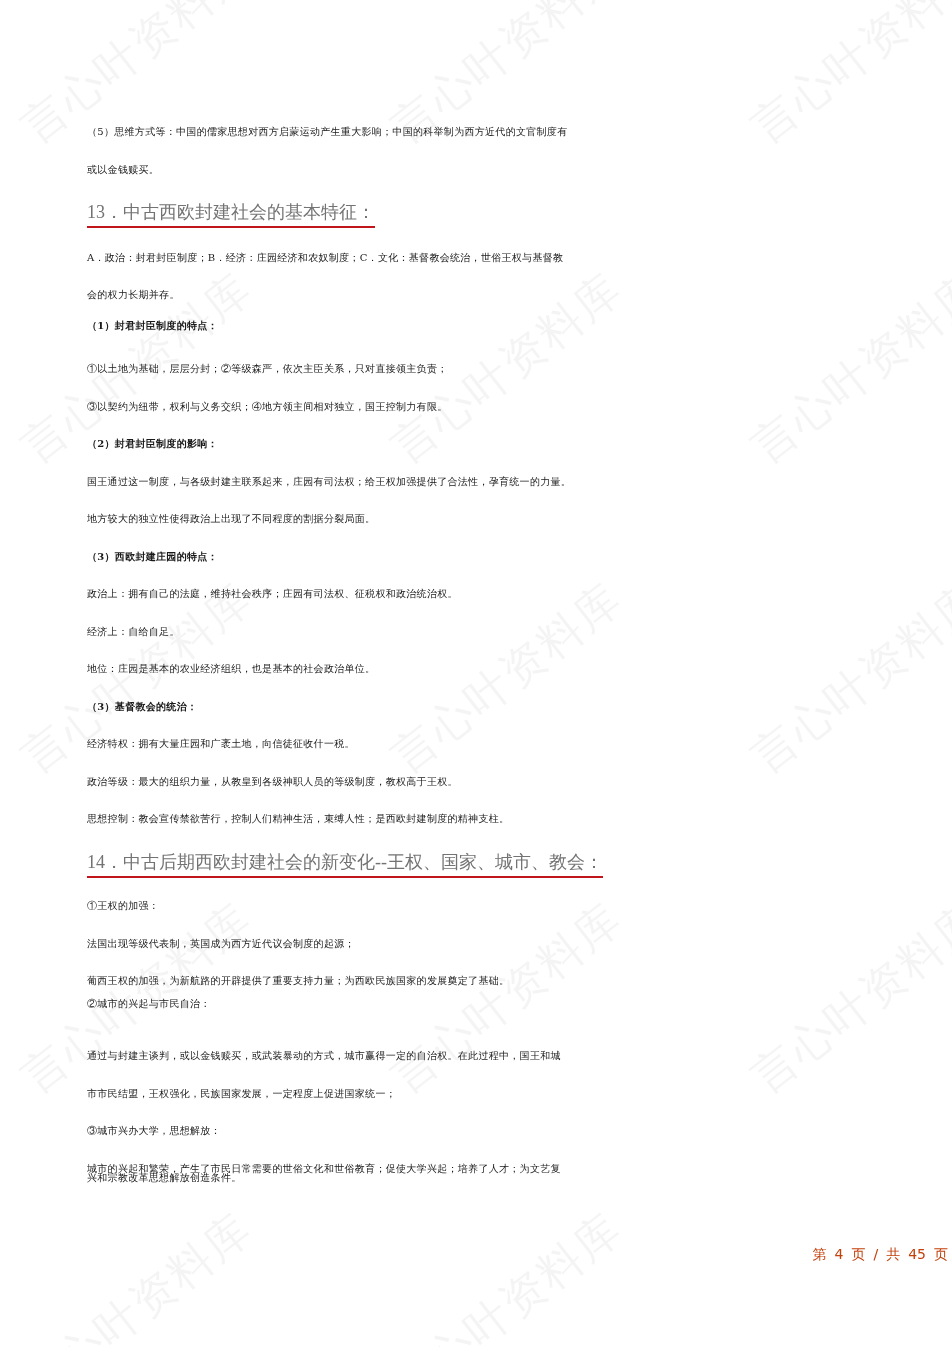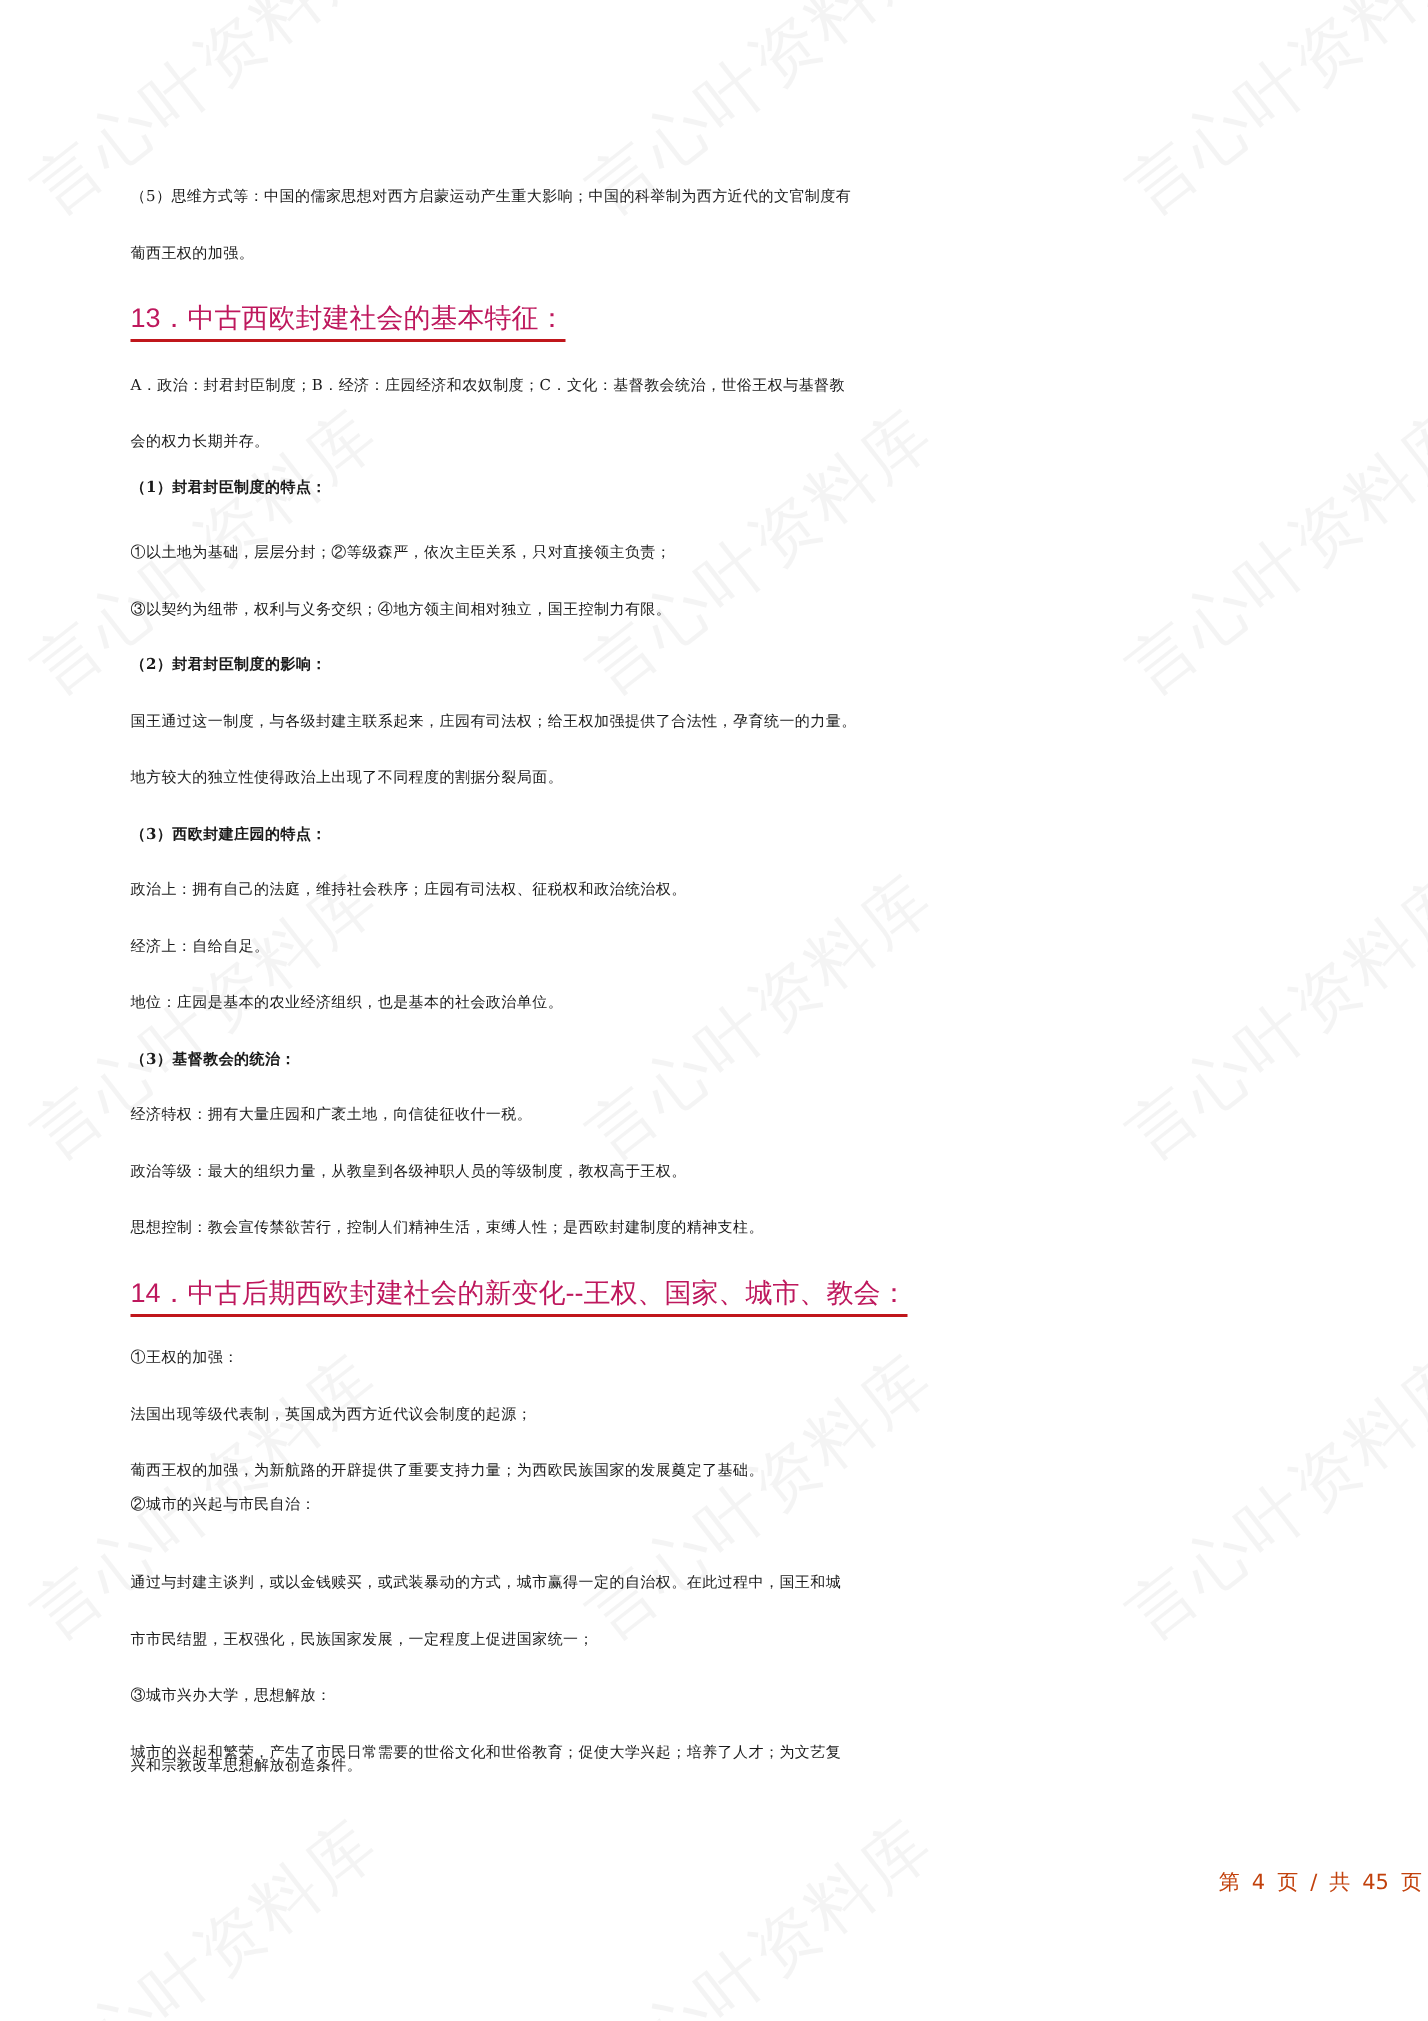--- a/index.html
+++ b/index.html
@@ -32,24 +32,24 @@
     .line {
       position: absolute; left: 0;
       font-size: 10px;
       line-height: 20px;
       white-space: nowrap;
       letter-spacing: 0.3px;
     }
     .bold { font-weight: bold; }
     .heading {
       position: absolute; left: 0;
-      font-family: Liberation Sans, sans-serif;
+      font-family: Liberation Serif, serif;
       font-size: 18px;
       line-height: 24px;
-      color: #be185d;
+      color: #737373;
       border-bottom: 2px solid #c0161b;
       padding-bottom: 2px;
       white-space: nowrap;
     }
     .footer {
       position: absolute; top: 1246px; left: 0; width: 952px;
       text-align: right;
       font-family: "DejaVu Sans", "Liberation Sans", sans-serif;
       font-size: 14px;
       color: #c2410c;
@@ -75,21 +75,21 @@
     <div class="wm" style="left:10px;top:1060px">言心叶资料库</div>
     <div class="wm" style="left:380px;top:1060px">言心叶资料库</div>
     <div class="wm" style="left:740px;top:1060px">言心叶资料库</div>
     <div class="wm" style="left:10px;top:1370px">言心叶资料库</div>
     <div class="wm" style="left:380px;top:1370px">言心叶资料库</div>
   </div>
 
   <div class="content">
 
     <div class="line" style="top:122px">（5）思维方式等：中国的儒家思想对西方启蒙运动产生重大影响；中国的科举制为西方近代的文官制度有</div>
-    <div class="line" style="top:160px">葡西王权的加强。</div>
+    <div class="line" style="top:160px">或以金钱赎买。</div>
 
     <div class="heading" style="top:200px">13．中古西欧封建社会的基本特征：</div>
 
     <div class="line" style="top:248px">A．政治：封君封臣制度；B．经济：庄园经济和农奴制度；C．文化：基督教会统治，世俗王权与基督教</div>
     <div class="line" style="top:285px">会的权力长期并存。</div>
 
     <div class="line bold" style="top:316px">（1）封君封臣制度的特点：</div>
     <div class="line" style="top:359px">①以土地为基础，层层分封；②等级森严，依次主臣关系，只对直接领主负责；</div>
     <div class="line" style="top:397px">③以契约为纽带，权利与义务交织；④地方领主间相对独立，国王控制力有限。</div>
 

